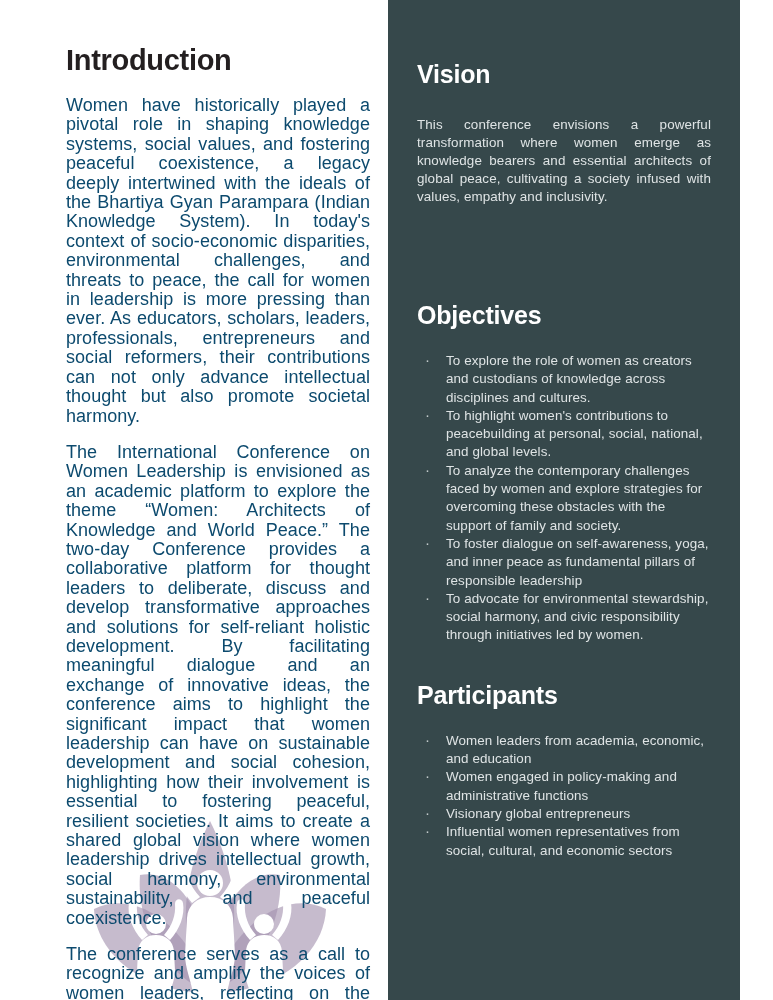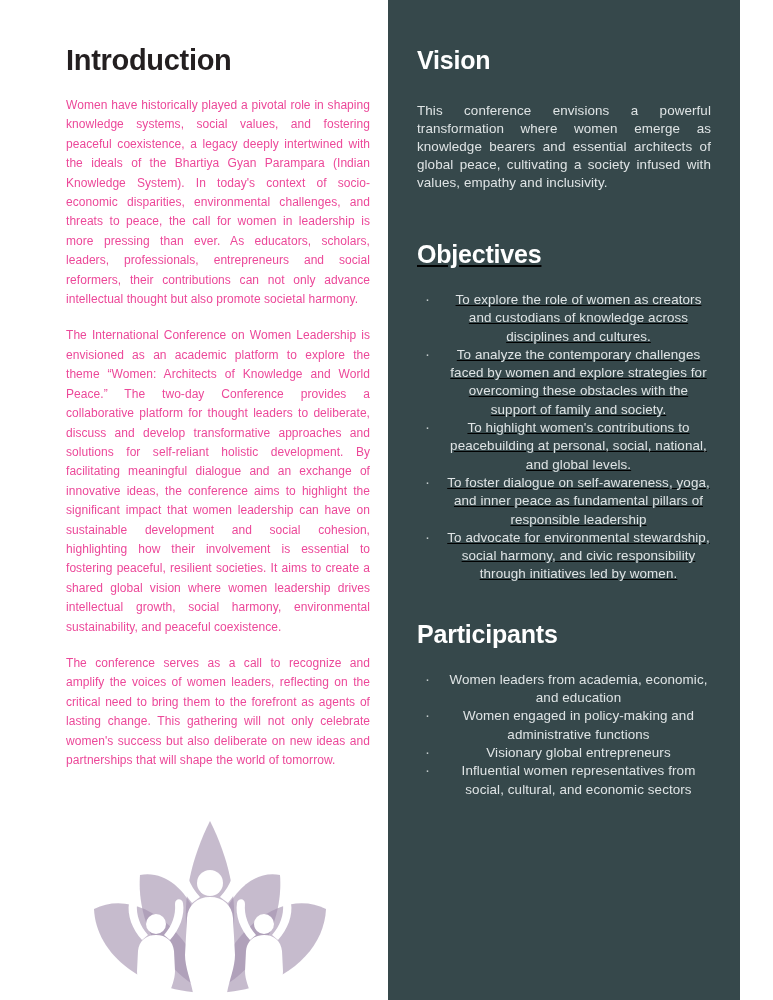--- a/index.html
+++ b/index.html
@@ -23,23 +23,23 @@
     z-index: 3;
   }
   .h1-intro {
     font-size: 29px;
     font-weight: 800;
     letter-spacing: -0.3px;
     color: #231f20;
     margin-bottom: 19px;
   }
   .body-p {
-    font-size: 12px;
+    font-size: 18px;
     line-height: 19.4px;
-    color: #ec4899;
+    color: #0c4a6e;
     text-align: justify;
     margin-bottom: 17px;
     letter-spacing: 0.05px;
   }
   .body-p:last-child { margin-bottom: 12px; }
 
   
   .logo-wrap {
     position: absolute;
     left: 92px; top: 805px;
@@ -52,44 +52,44 @@
   
   .right-panel {
     position: absolute;
     left: 388px; top: 0;
     width: 352px; height: 1000px;
     background: #36484b;
     z-index: 2;
   }
   .panel-inner {
     position: absolute;
-    left: 29px; top: 46px;
+    left: 29px; top: 60px;
     width: 294px;
   }
   .h2-panel {
     font-size: 25px;
     font-weight: 800;
     color: #ffffff;
     letter-spacing: -0.2px;
   }
   .panel-p {
     font-size: 13.4px;
     line-height: 18px;
     color: #dfe4e5;
     text-align: justify;
     letter-spacing: 0.1px;
   }
   .sec-vision .panel-p { margin-top: 27px; }
 
-  .sec-objectives { margin-top: 48px; text-decoration: underline; }
+  .sec-objectives { margin-top: 95px; }
   .sec-participants { margin-top: 36px; }
   .sec-objectives .bullets,
   .sec-participants .bullets { margin-top: 22px; }
 
-  ul.bullets { list-style: none; text-align: center; }
+  ul.bullets { list-style: none; }
   ul.bullets li {
     position: relative;
     padding-left: 29px;
     font-size: 13.4px;
     line-height: 18.3px;
     color: #dfe4e5;
     letter-spacing: 0.1px;
   }
   ul.bullets li::before {
     content: "\00b7";
@@ -151,22 +151,22 @@
 
       <section class="sec-vision">
         <h2 class="h2-panel">Vision</h2>
         <p class="panel-p">This conference envisions a powerful transformation where women emerge as knowledge bearers and essential architects of global peace, cultivating a society infused with values, empathy and inclusivity.</p>
       </section>
 
       <section class="sec-objectives">
         <h2 class="h2-panel">Objectives</h2>
         <ul class="bullets">
           <li>To explore the role of women as creators and custodians of knowledge across disciplines and cultures.</li>
+          <li>To highlight women's contributions to peacebuilding at personal, social, national, and global levels.</li>
           <li>To analyze the contemporary challenges faced by women and explore strategies for overcoming these obstacles with the support of family and society.</li>
-          <li>To highlight women's contributions to peacebuilding at personal, social, national, and global levels.</li>
           <li>To foster dialogue on self-awareness, yoga, and inner peace as fundamental pillars of responsible leadership</li>
           <li>To advocate for environmental stewardship, social harmony, and civic responsibility through initiatives led by women.</li>
         </ul>
       </section>
 
       <section class="sec-participants">
         <h2 class="h2-panel">Participants</h2>
         <ul class="bullets">
           <li>Women leaders from academia, economic, and education</li>
           <li>Women engaged in policy-making and administrative functions</li>

